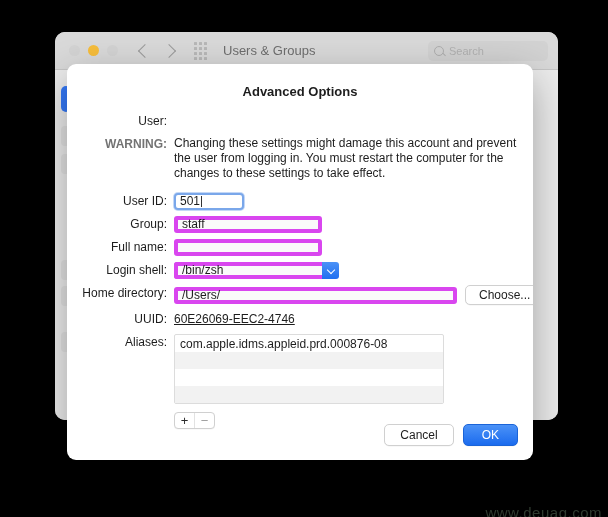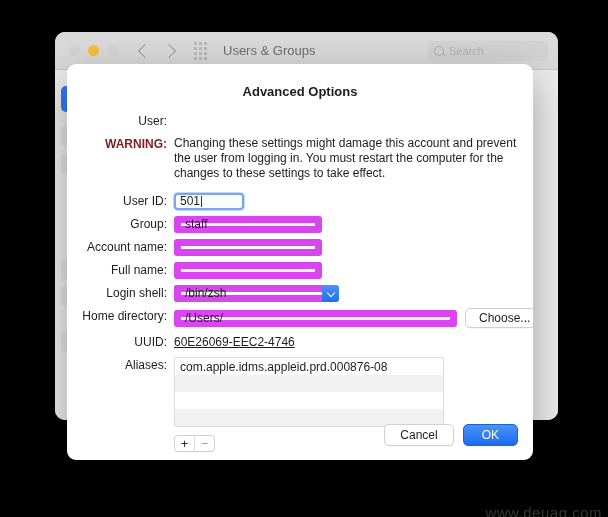--- a/index.html
+++ b/index.html
@@ -194,34 +194,34 @@
   .lbl {
     width: 86px;
     text-align: right;
     font-size: 12px;
     color: #1d1d1d;
     padding-right: 7px;
     flex: none;
     line-height: 17px;
   }
   .lbl.warn {
-    color: #7f1d1d;
+    color: #737373;
     font-weight: bold;
   }
   .warn-text {
     font-size: 12px;
     color: #1d1d1d;
     line-height: 15px;
     width: 372px;
   }
 
   .field {
     height: 17px;
     background: #fafafa;
-    border: 7px solid #d946ef;
+    border: 4px solid #d946ef;
     border-radius: 3px;
     font-size: 12px;
     color: #1d1d1d;
     padding: 0 4px;
     box-sizing: border-box;
     display: flex;
     align-items: center;
     line-height: 17px;
   }
   .field.focused {
@@ -413,24 +413,20 @@
     <div class="row">
       <div class="lbl">User ID:</div>
       <div class="field focused w-userid">501</div>
     </div>
 
     <div class="row">
       <div class="lbl">Group:</div>
       <div class="field w-group">staff</div>
     </div>
 
-    <div class="row">
-      <div class="lbl">Account name:</div>
-      <div class="field w-account"></div>
-    </div>
 
     <div class="row">
       <div class="lbl">Full name:</div>
       <div class="field w-full"></div>
     </div>
 
     <div class="row">
       <div class="lbl">Login shell:</div>
       <div class="shell-wrap">
         <div class="field w-shell">/bin/zsh</div>

